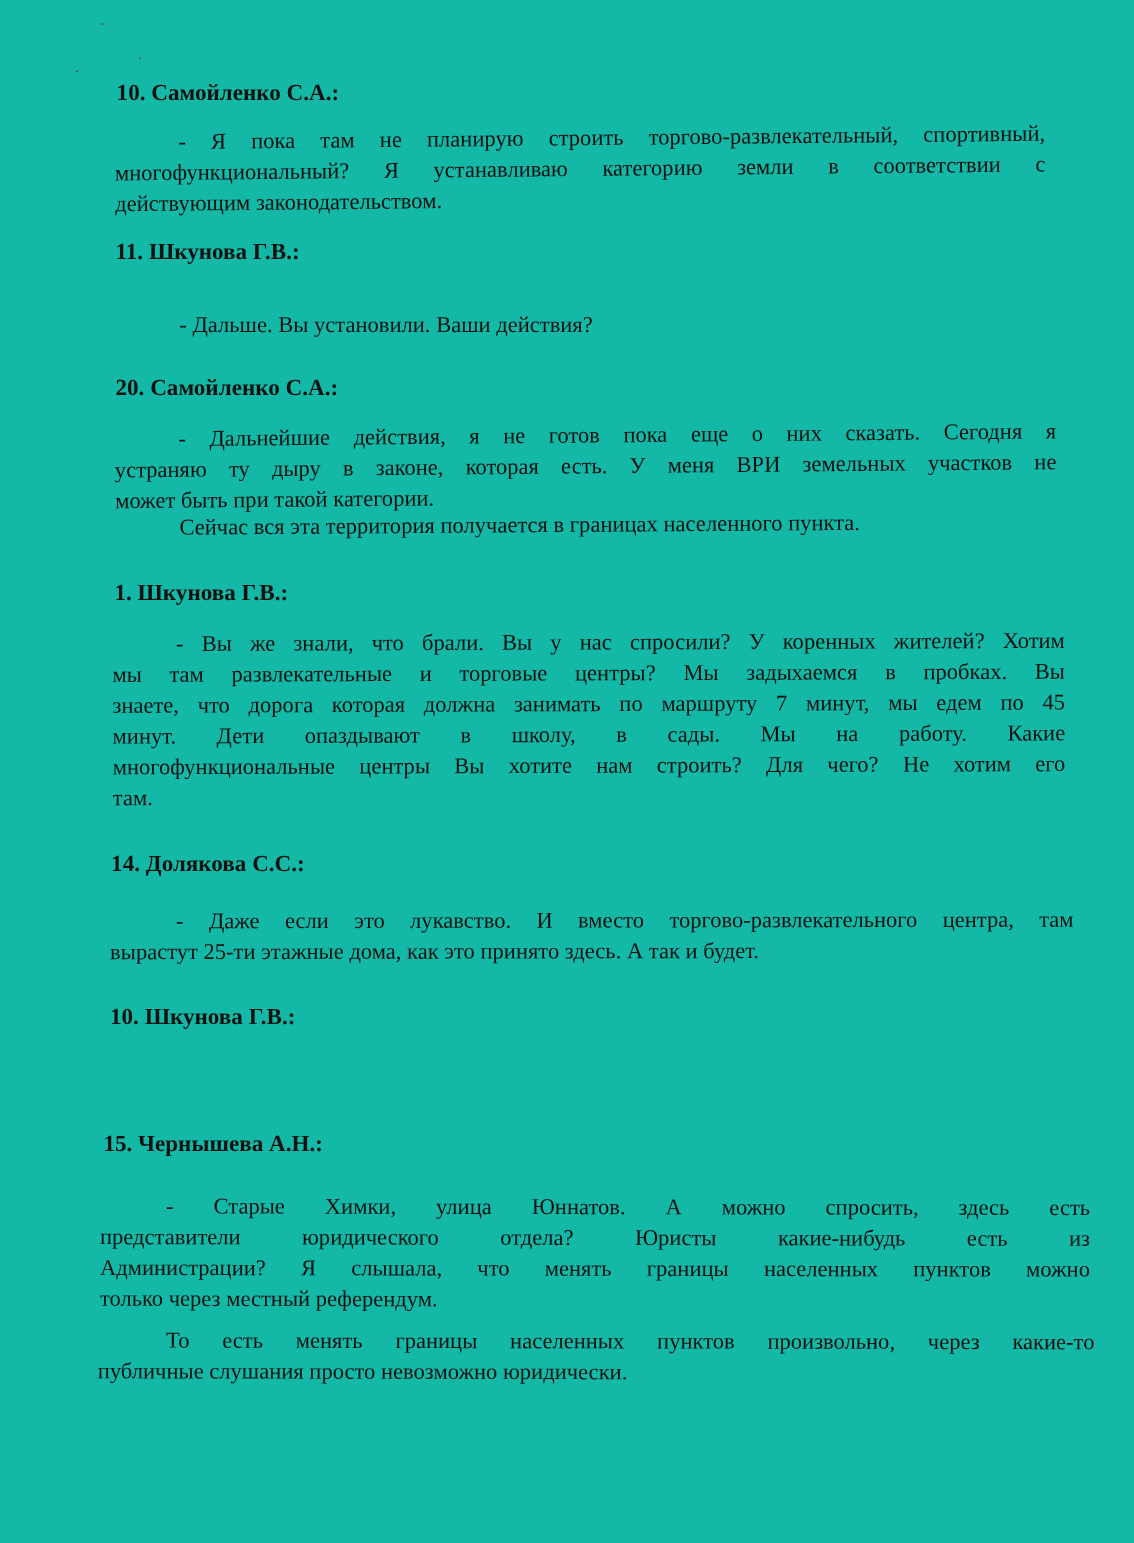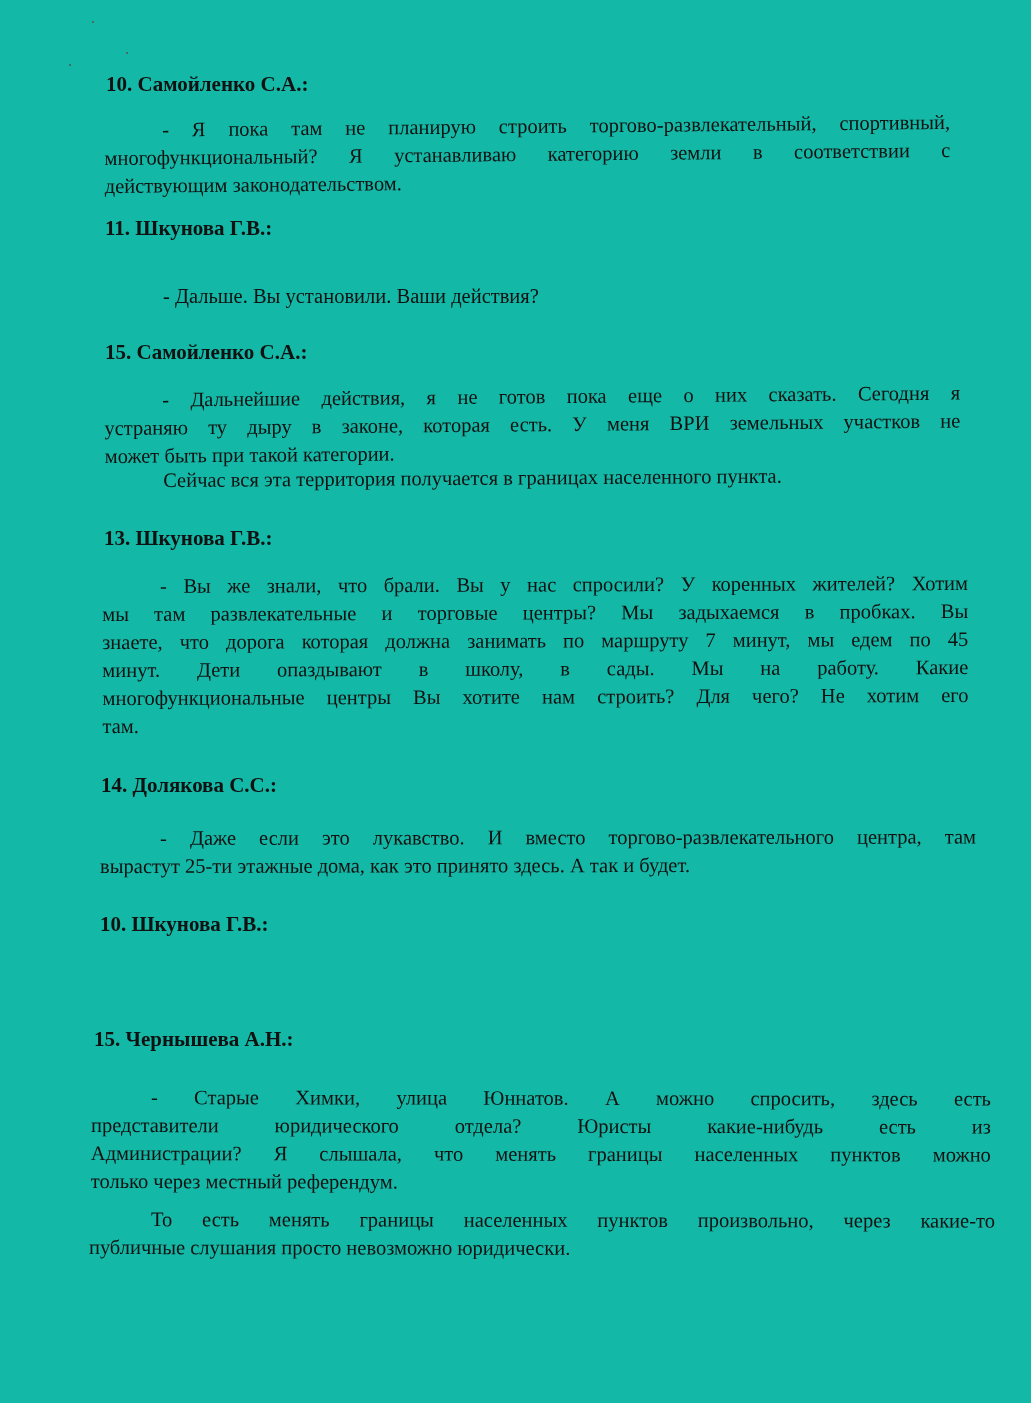--- a/index.html
+++ b/index.html
@@ -64,31 +64,31 @@
     <span class="line" style="padding-left:58px;">- Я пока там не планирую строить торгово-развлекательный, спортивный,</span>
     <span class="line">многофункциональный? Я устанавливаю категорию земли в соответствии с</span>
     <span class="line last">действующим законодательством.</span>
   </div>
 
   <div class="speaker" style="left:105px;top:216px;">11. Шкунова Г.В.:</div>
   <div class="para" style="left:163px;top:282px;width:700px;">
     <span class="line last">- Дальше. Вы установили. Ваши действия?</span>
   </div>
 
-  <div class="speaker" style="left:105px;top:340px;">15. Самойленко С.А.:</div>
+  <div class="speaker" style="left:105px;top:340px;">20. Самойленко С.А.:</div>
   <div class="para" style="left:104px;top:386px;width:856px;transform:rotate(-0.5deg);transform-origin:left top;">
     <span class="line" style="padding-left:58px;">- Дальнейшие действия, я не готов пока еще о них сказать. Сегодня я</span>
     <span class="line">устраняю ту дыру в законе, которая есть. У меня ВРИ земельных участков не</span>
     <span class="line last">может быть при такой категории.</span>
   </div>
   <div class="para" style="left:163px;top:466px;width:760px;transform:rotate(-0.4deg);transform-origin:left top;">
     <span class="line last">Сейчас вся эта территория получается в границах населенного пункта.</span>
   </div>
 
-  <div class="speaker" style="left:104px;top:526px;">13. Шкунова Г.В.:</div>
+  <div class="speaker" style="left:104px;top:526px;">1. Шкунова Г.В.:</div>
   <div class="para" style="left:102px;top:572px;width:866px;transform:rotate(-0.2deg);transform-origin:left top;">
     <span class="line" style="padding-left:58px;">- Вы же знали, что брали. Вы у нас спросили? У коренных жителей? Хотим</span>
     <span class="line">мы там развлекательные и торговые центры? Мы задыхаемся в пробках. Вы</span>
     <span class="line">знаете, что дорога которая должна занимать по маршруту 7 минут, мы едем по 45</span>
     <span class="line">минут. Дети опаздывают в школу, в сады. Мы на работу. Какие</span>
     <span class="line">многофункциональные центры Вы хотите нам строить? Для чего? Не хотим его</span>
     <span class="line last">там.</span>
   </div>
 
   <div class="speaker" style="left:101px;top:773px;font-family:Liberation Serif, serif;">14. Долякова С.С.:</div>

